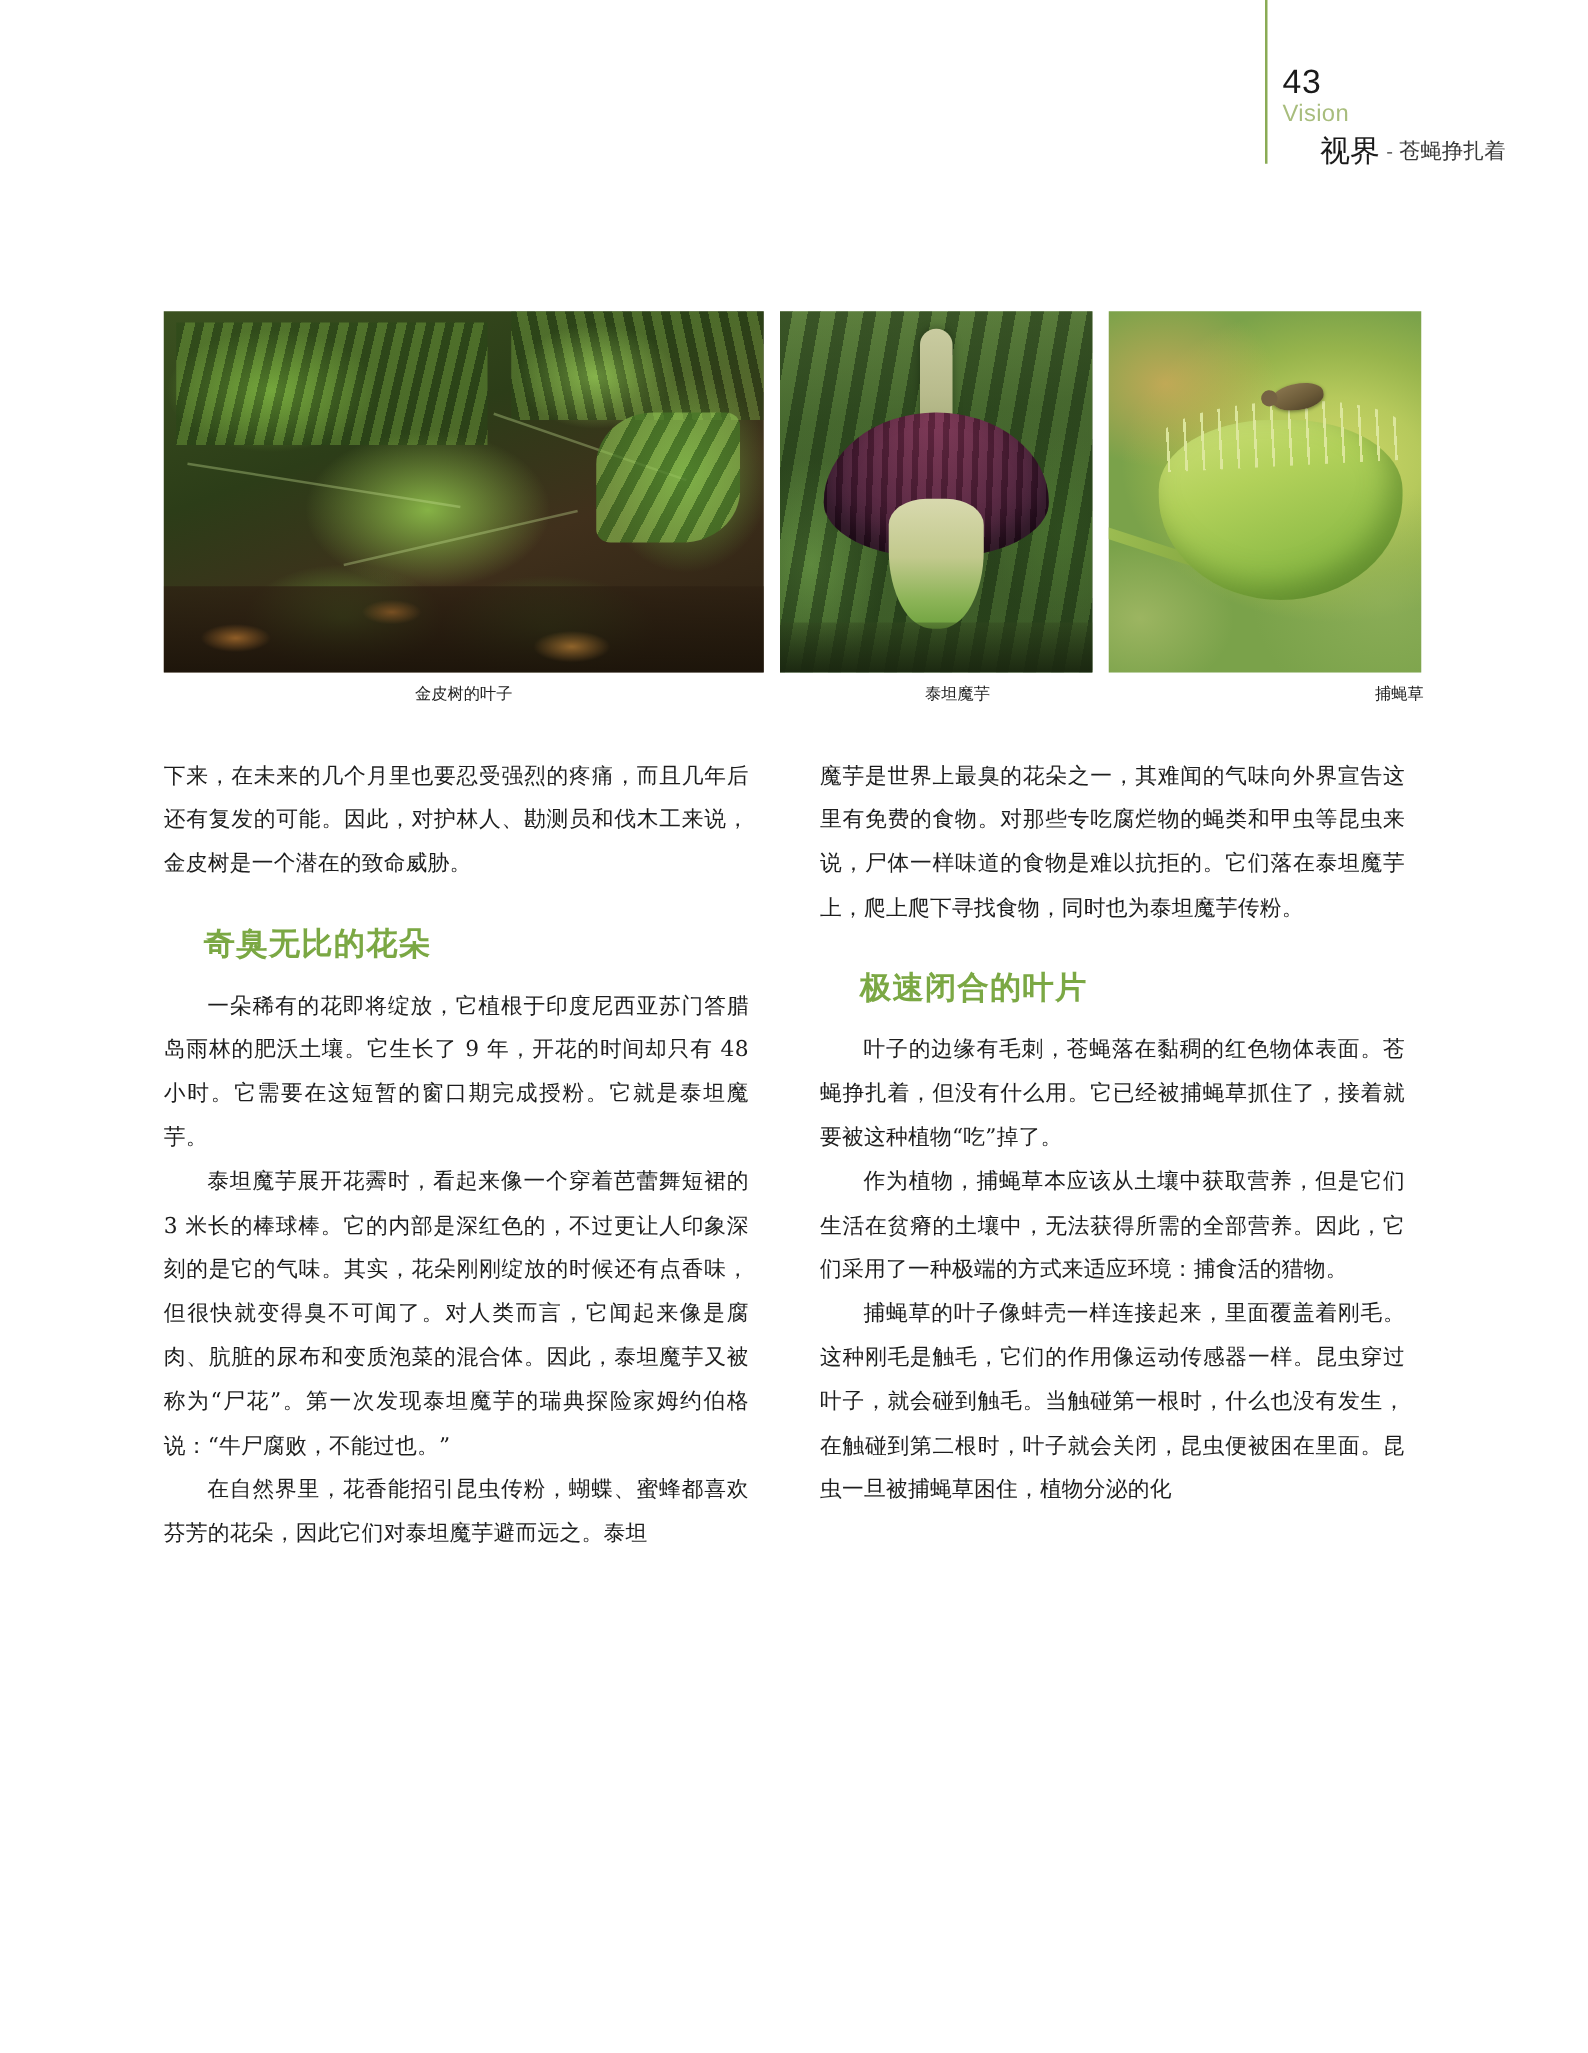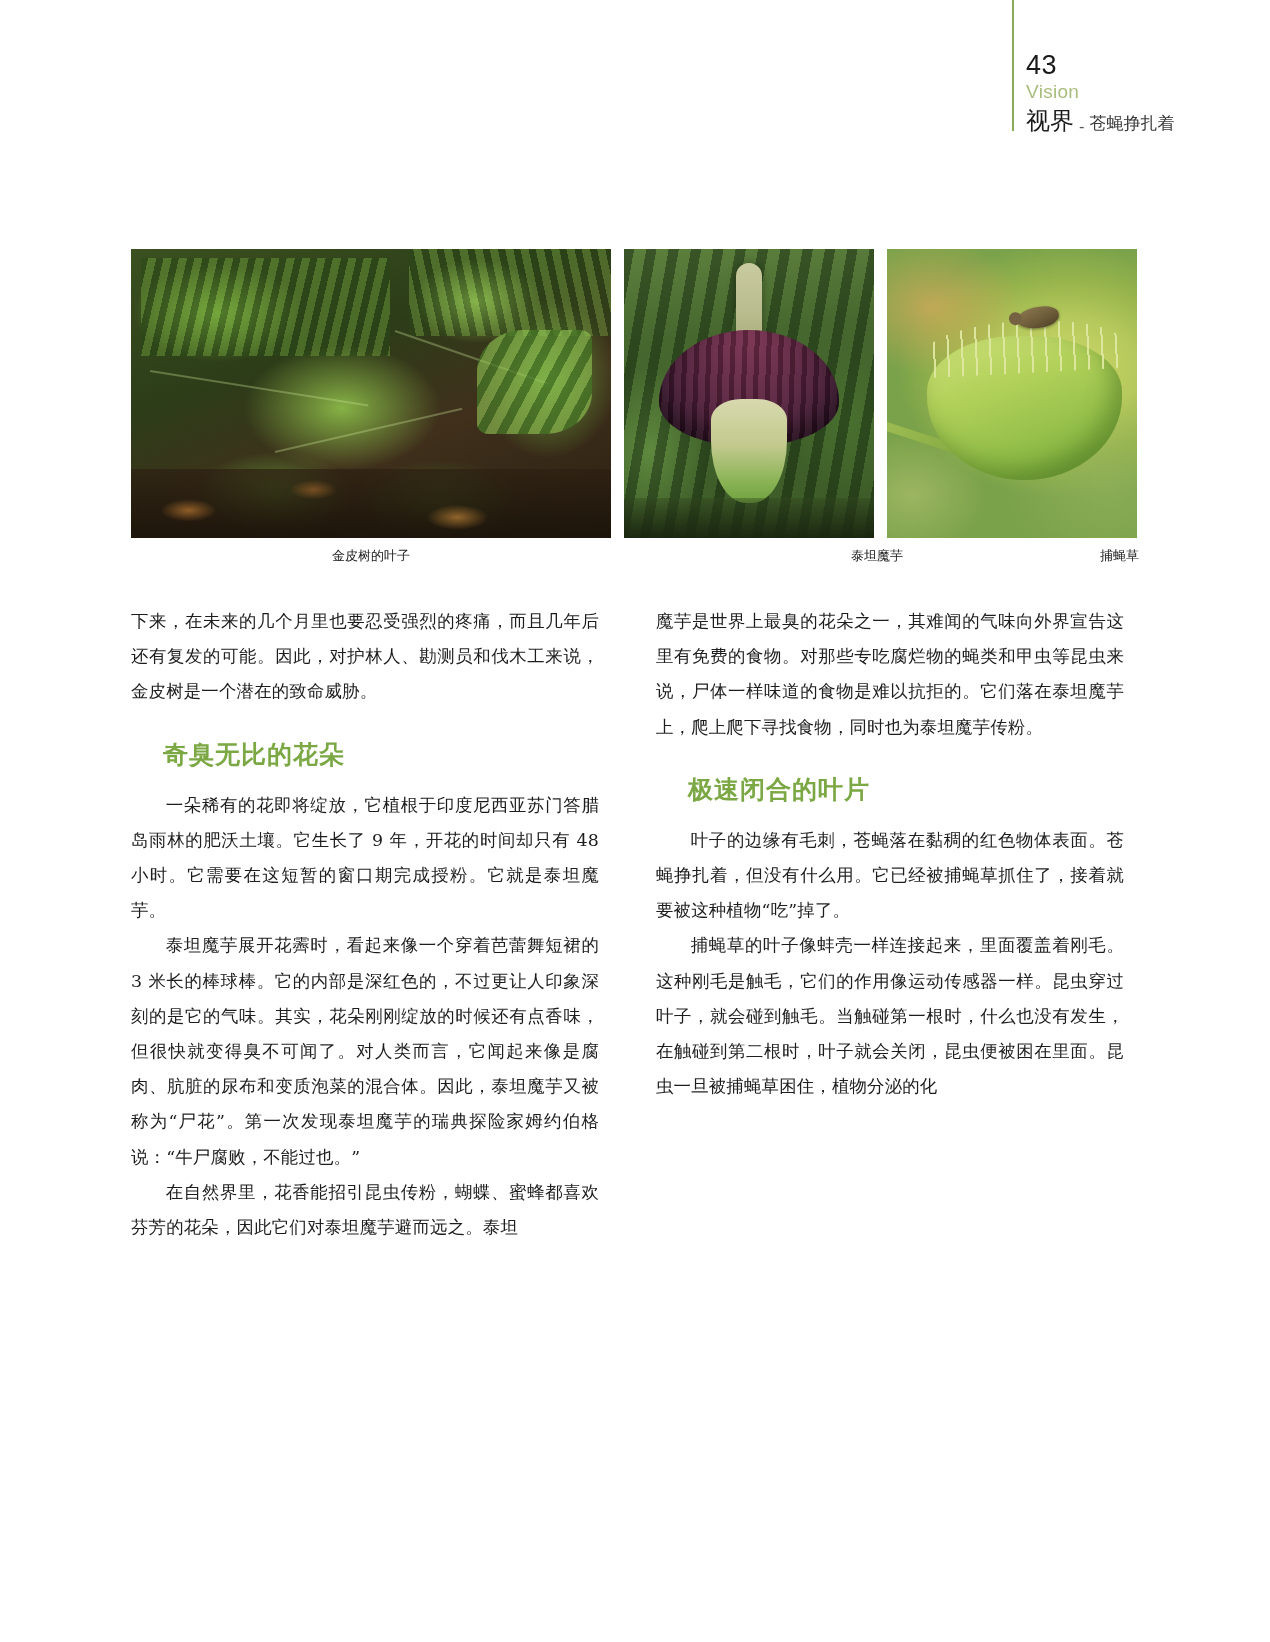--- a/index.html
+++ b/index.html
@@ -50,22 +50,23 @@
     font-family: "Liberation Sans", sans-serif;
     font-size: 19px;
     line-height: 24px;
     color: #a8bd7d;
     font-weight: 400;
     letter-spacing: 0.3px;
   }
   #section-cn-row {
     margin-top: 2px;
     display: flex;
-    align-items: flex-end;
+    align-items: center;
     white-space: nowrap;
+    margin-left: 30px;
   }
   #section-cn {
     font-family: "DejaVu Sans", "Liberation Sans", sans-serif;
     font-size: 24px;
     line-height: 30px;
     color: #1a1a1a;
   }
   #section-dash {
     font-family: "DejaVu Sans", "Liberation Sans", sans-serif;
     font-size: 15px;
@@ -236,21 +237,21 @@
   }
   .caption {
     position: absolute;
     font-family: "DejaVu Sans", "Liberation Sans", sans-serif;
     font-size: 13px;
     line-height: 24px;
     color: #222;
     white-space: nowrap;
   }
   #caption-1 { left: 0;     width: 480px; text-align: center; }
-  #caption-2 { left: 522px; width: 250px; text-align: right; }
+  #caption-2 { left: 510px; width: 250px; text-align: center; }
   #caption-3 { left: 756px; width: 252px; text-align: right; }
 
   
   #body-columns {
     position: absolute;
     left: 131px;
     top: 604px;
     width: 1008px;
     height: 930px;
   }
@@ -344,16 +345,17 @@
     <h2 class="section-heading">奇臭无比的花朵</h2>
     <p class="body-p">一朵稀有的花即将绽放，它植根于印度尼西亚苏门答腊岛雨林的肥沃土壤。它生长了 9 年，开花的时间却只有 48 小时。它需要在这短暂的窗口期完成授粉。它就是泰坦魔芋。</p>
     <p class="body-p">泰坦魔芋展开花霽时，看起来像一个穿着芭蕾舞短裙的 3 米长的棒球棒。它的内部是深红色的，不过更让人印象深刻的是它的气味。其实，花朵刚刚绽放的时候还有点香味，但很快就变得臭不可闻了。对人类而言，它闻起来像是腐肉、肮脏的尿布和变质泡菜的混合体。因此，泰坦魔芋又被称为“尸花”。第一次发现泰坦魔芋的瑞典探险家姆约伯格说：“牛尸腐败，不能过也。”</p>
     <p class="body-p">在自然界里，花香能招引昆虫传粉，蝴蝶、蜜蜂都喜欢芬芳的花朵，因此它们对泰坦魔芋避而远之。泰坦</p>
   </div>
 
   <div class="column" id="column-right">
     <p class="body-p no-indent">魔芋是世界上最臭的花朵之一，其难闻的气味向外界宣告这里有免费的食物。对那些专吃腐烂物的蝇类和甲虫等昆虫来说，尸体一样味道的食物是难以抗拒的。它们落在泰坦魔芋上，爬上爬下寻找食物，同时也为泰坦魔芋传粉。</p>
     <h2 class="section-heading">极速闭合的叶片</h2>
     <p class="body-p">叶子的边缘有毛刺，苍蝇落在黏稠的红色物体表面。苍蝇挣扎着，但没有什么用。它已经被捕蝇草抓住了，接着就要被这种植物“吃”掉了。</p>
+    <p class="body-p">作为植物，捕蝇草本应该从土壤中获取营养，但是它们生活在贫瘠的土壤中，无法获得所需的全部营养。因此，它们采用了一种极端的方式来适应环境：捕食活的猎物。</p>
     <p class="body-p">捕蝇草的叶子像蚌壳一样连接起来，里面覆盖着刚毛。这种刚毛是触毛，它们的作用像运动传感器一样。昆虫穿过叶子，就会碰到触毛。当触碰第一根时，什么也没有发生，在触碰到第二根时，叶子就会关闭，昆虫便被困在里面。昆虫一旦被捕蝇草困住，植物分泌的化</p>
   </div>
 
 </div>
 
 </body></html>

